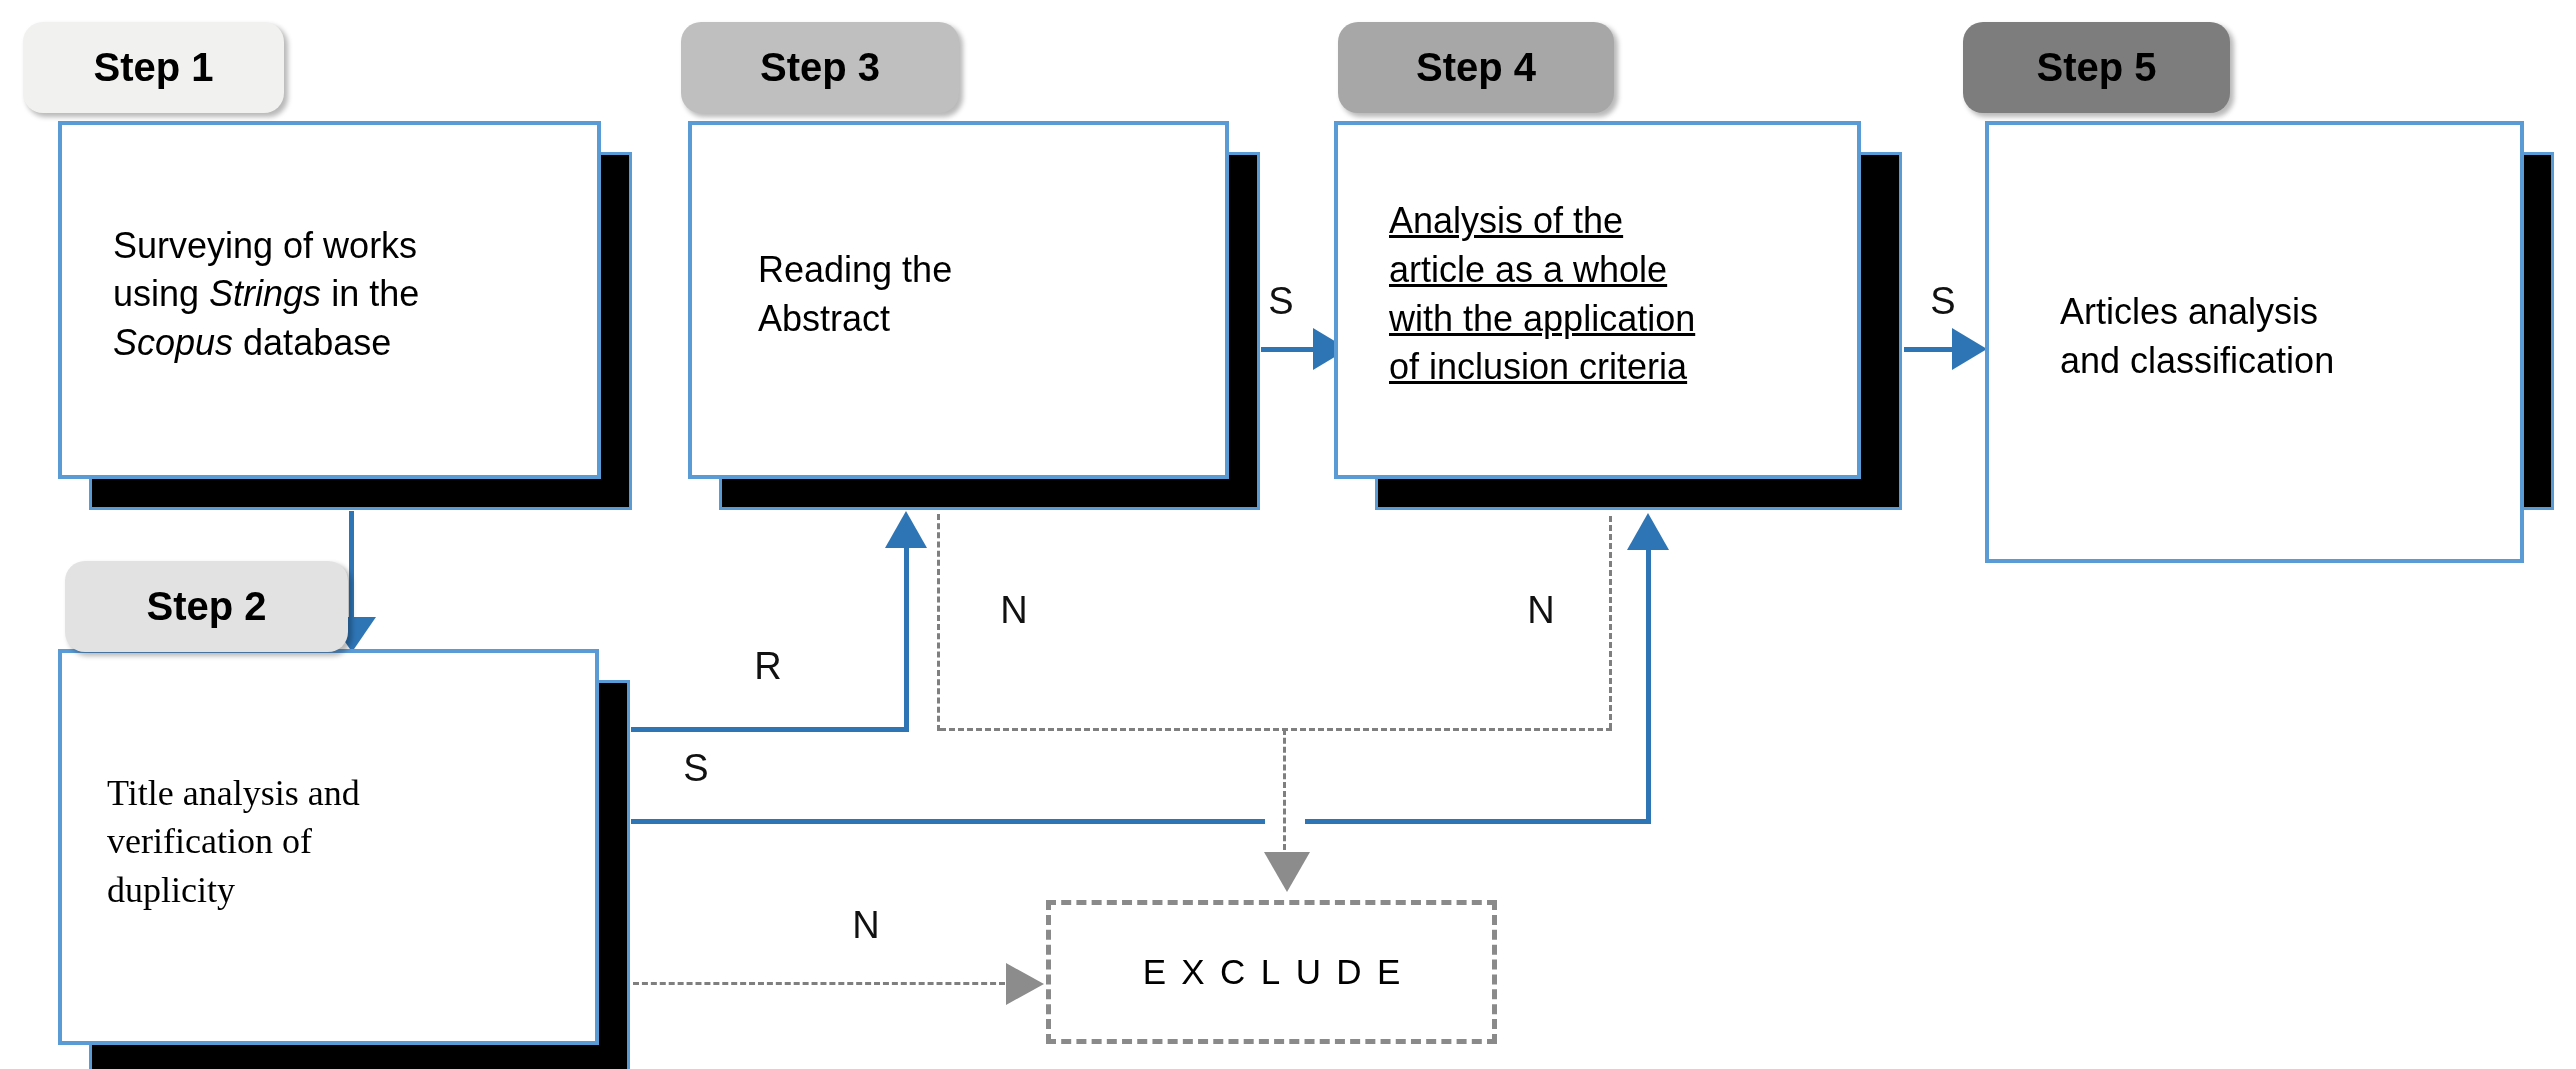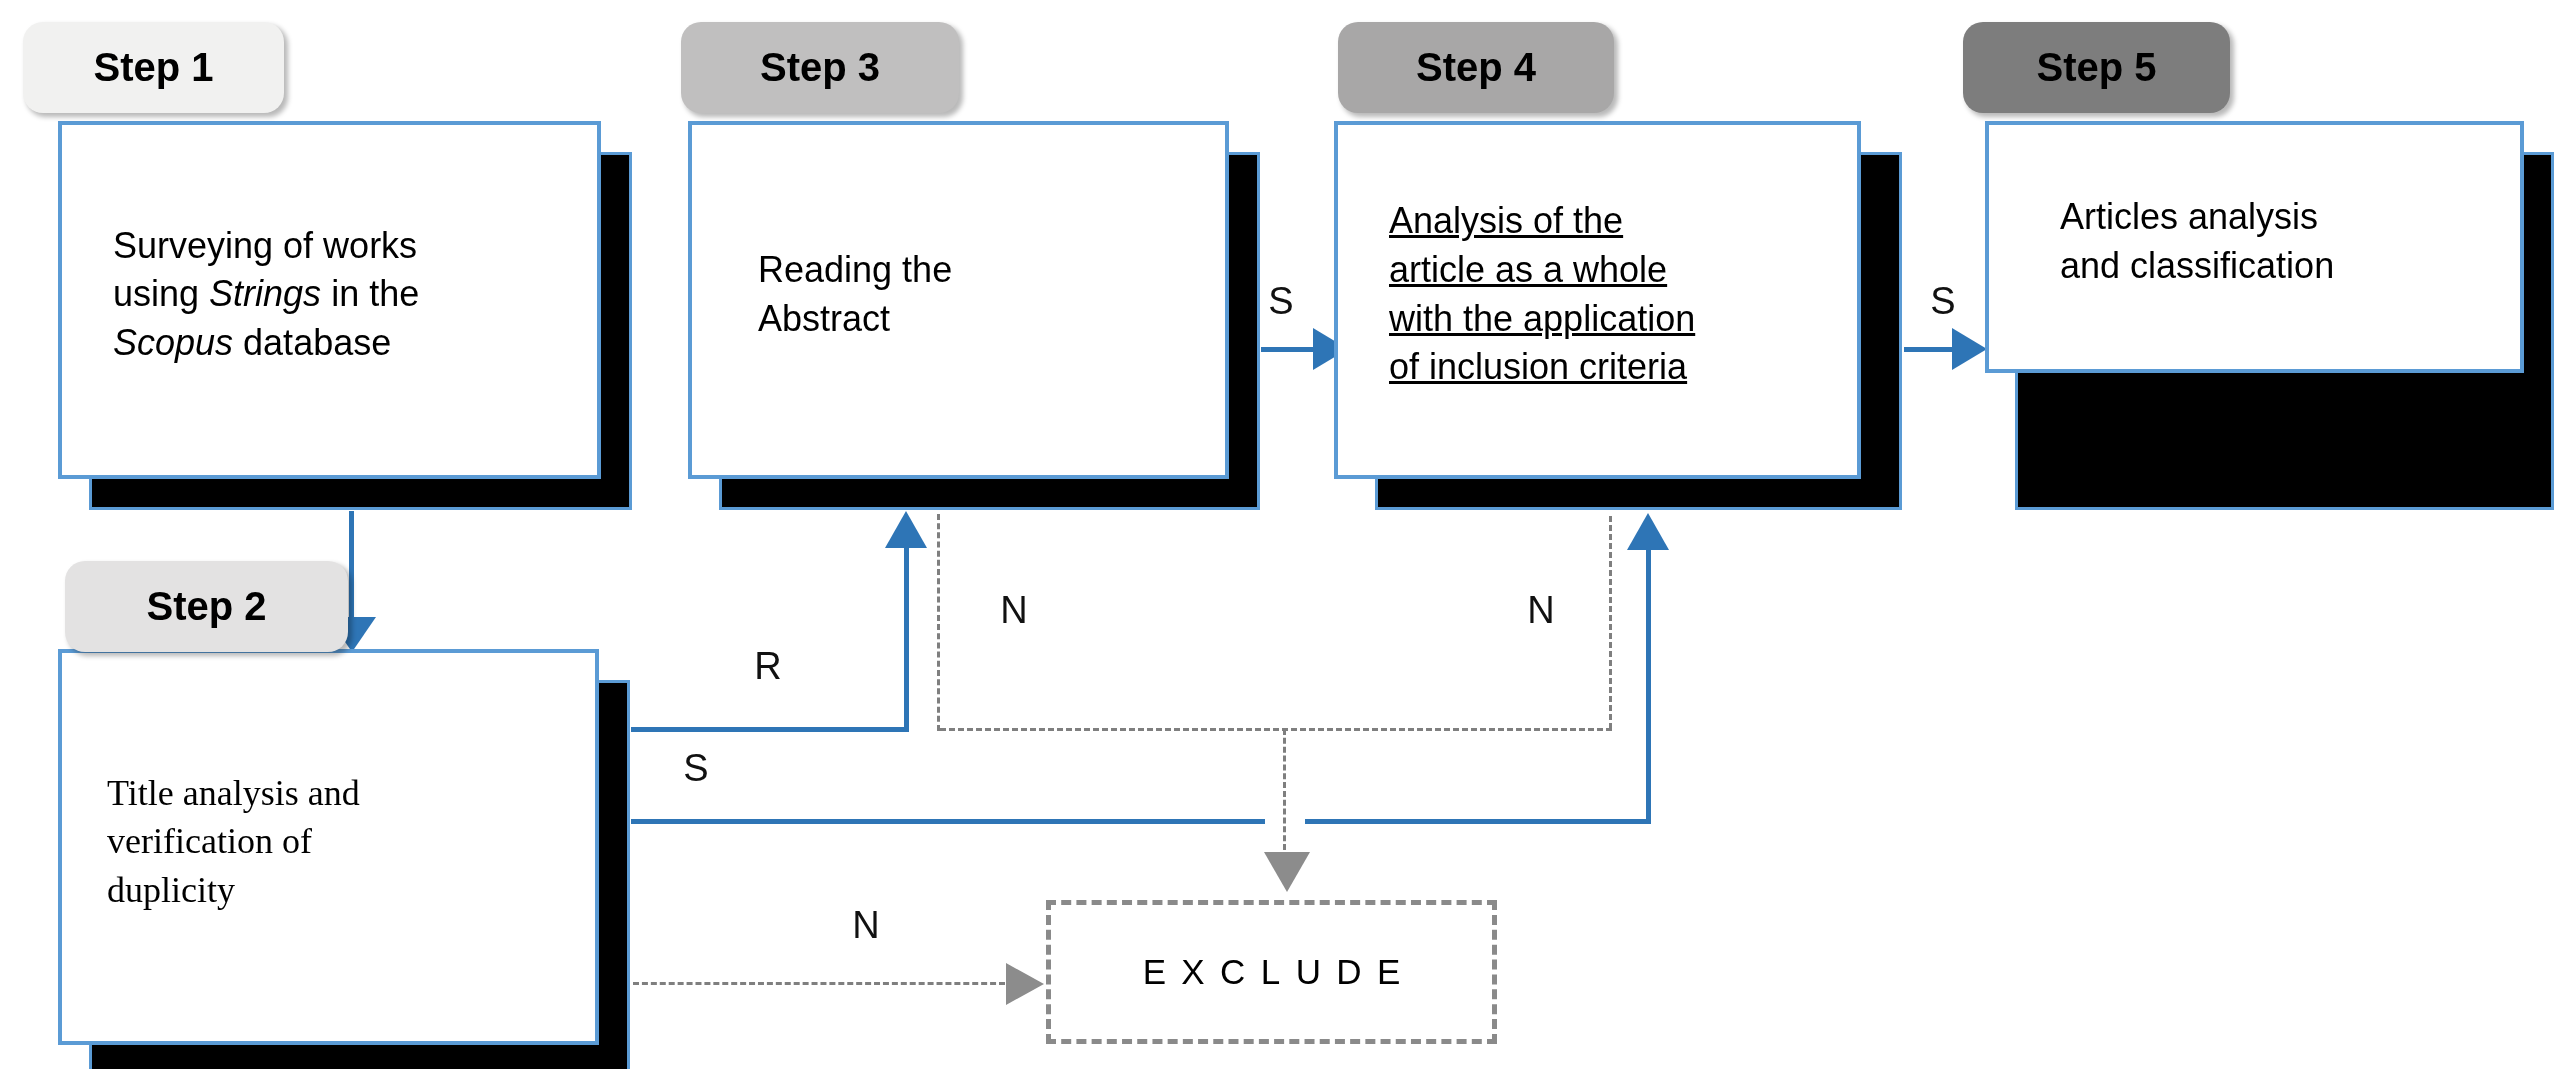--- a/index.html
+++ b/index.html
@@ -20,21 +20,21 @@
   .tab1{left:23px;top:21.5px;width:261px;height:91px;}
   .tab2{left:23px;top:561px;width:283px;height:91px;margin-left:42px;}
   .tab3{left:665px;top:21.5px;width:278px;height:91px;margin-left:16px;}
   .tab4{left:1314px;top:21.5px;width:276px;height:91px;}
   .tab5{left:1963px;top:21.5px;width:267px;height:91px;}
 
   .b1{left:58px;top:121px;width:543px;height:358px;}
   .b2{left:58px;top:649px;width:541px;height:396px;}
   .b3{left:688px;top:121px;width:541px;height:358px;}
   .b4{left:1334px;top:121px;width:527px;height:358px;text-decoration:underline;}
-  .b5{left:1985px;top:121px;width:539px;height:252px;}
+  .b5{left:1985px;top:121px;width:539px;height:442px;}
   .sh1{left:89px;top:152px;width:543px;height:358px;}
   .sh2{left:89px;top:680px;width:541px;height:396px;}
   .sh3{left:719px;top:152px;width:541px;height:358px;}
   .sh4{left:1375px;top:152px;width:527px;height:358px;}
   .sh5{left:2015px;top:152px;width:539px;height:358px;}
 
   
   .conn{position:absolute;z-index:2;}
   .hline{height:4.6px;background:#2e75b6;}
   .vline{width:4.6px;background:#2e75b6;}

